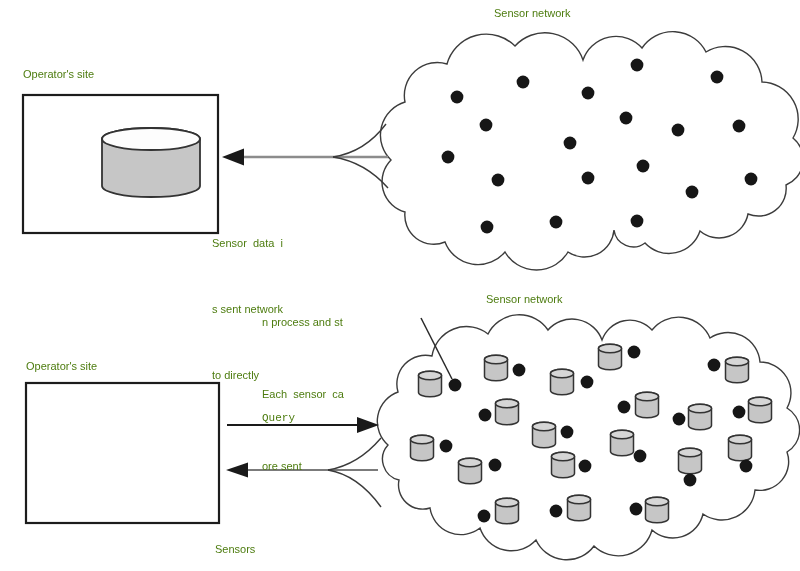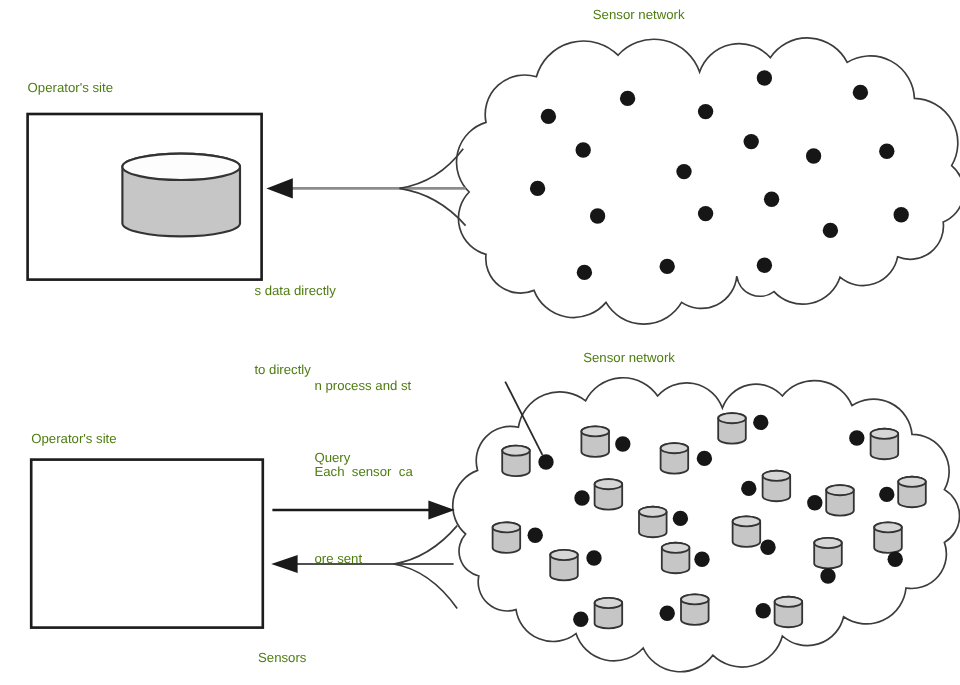--- a/index.html
+++ b/index.html
@@ -180,35 +180,36 @@
         </g>
         <circle cx="636" cy="509" r="6.4" fill="#161616"></circle>
       </g>
   </svg>
 
   <div class="label" style="left:23px;top:64px;width:195px;">Operator's site</div>
 
   <div class="label" style="left:494px;top:3px;width:200px;">Sensor network</div>
 
   <div class="label multiline" style="left:212px;top:188px;width:196px;">
-    <div>s data directly</div>
+    <div>Sensor  data  i</div>
+    <div>s sent network</div>
     <div>to directly</div>
   </div>
 
   <div class="label" style="left:262px;top:262px;width:196px;line-height:24px;">
     <div>n process and st</div>
     <div>Each  sensor  ca</div>
     <div>ore sent</div>
   </div>
 
   <div class="label" style="left:26px;top:356px;width:193px;">Operator's site</div>
 
   <div class="label" style="left:486px;top:289px;width:200px;">Sensor network</div>
 
-  <div class="label" style="left:262px;top:372px;width:96px;">Query</div>
+  <div class="label" style="left:262px;top:408px;width:96px;font-family:Liberation Mono, monospace;">Query</div>
 
   <div class="label" style="left:215px;top:487px;width:176px;line-height:25px;">
     <div>Sensors</div>
     
     
   </div>
 
 </div>
 
 </body></html>

